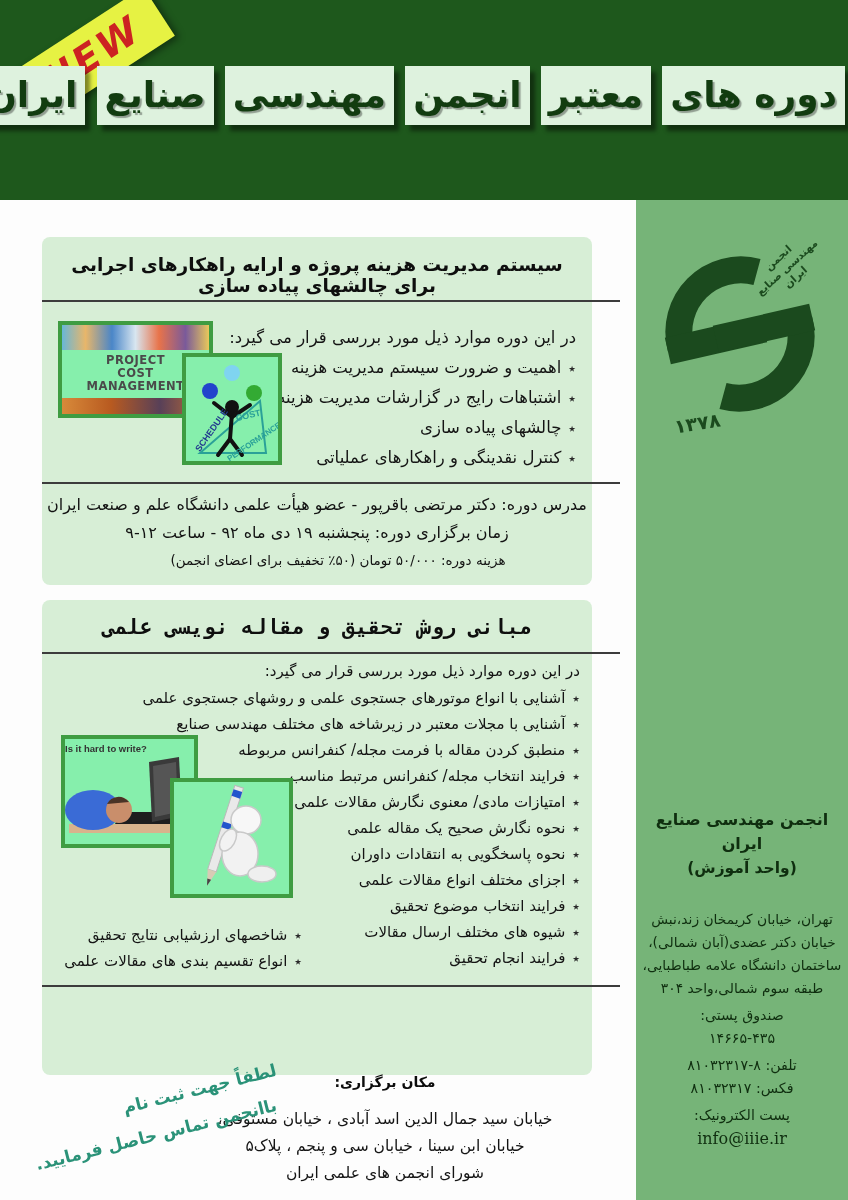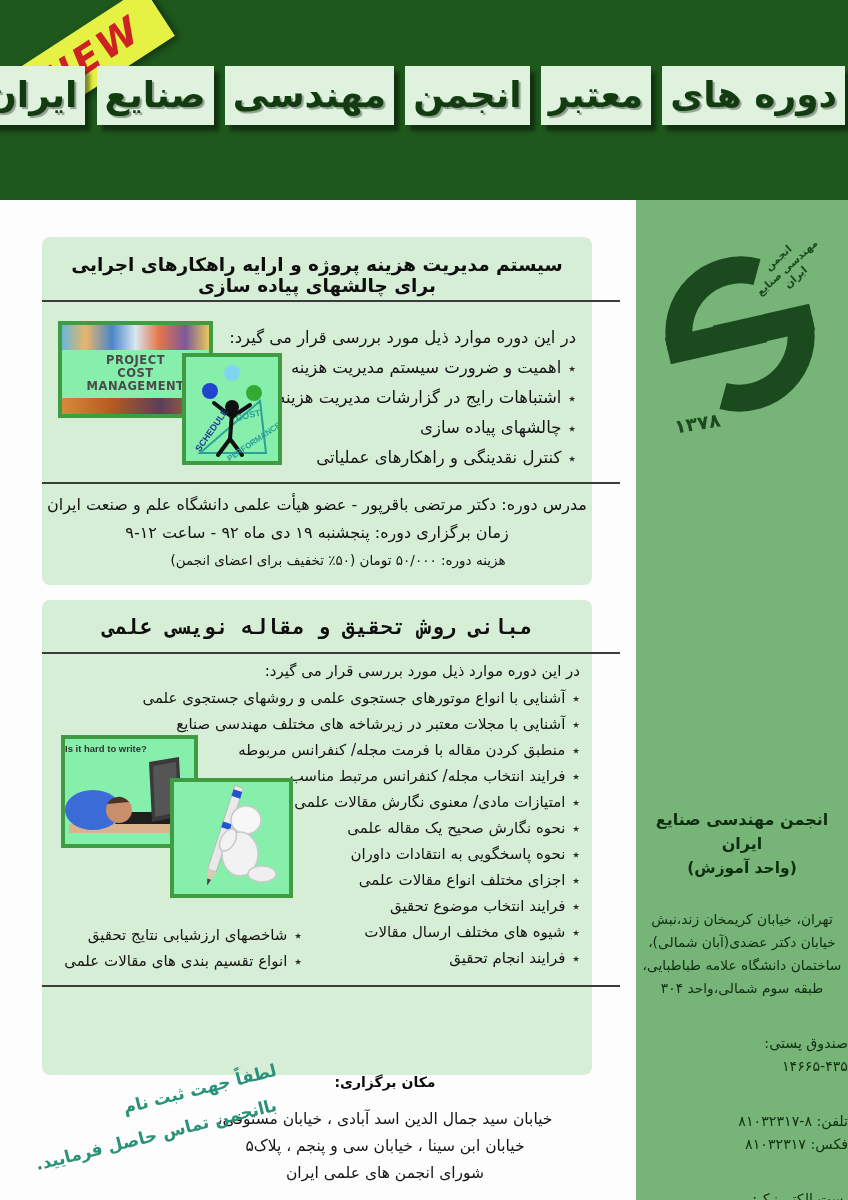--- a/index.html
+++ b/index.html
@@ -29,21 +29,21 @@
   .logo-wrap { position:absolute; top:22px; left:16px; width:180px; height:230px; }
   .logo-callig {
     position:absolute; top:26px; right:6px; width:78px; transform:rotate(-42deg);
     color:#1b4a1e; font-size:10.5px; font-weight:bold; text-align:center; line-height:13px; direction:rtl;
   }
   .logo-year { position:absolute; bottom:18px; left:22px; transform:rotate(-9deg); color:#1b4a1e; font-size:19px; font-weight:bold; }
   .sidebar-info { position:absolute; top:608px; left:0; width:212px; text-align:center; color:#0f2e0f; direction:rtl; }
   .org-name { font-size:16px; font-weight:bold; line-height:24px; }
   .org-unit { font-size:15.5px; font-weight:bold; line-height:24px; margin-bottom:28px; }
   .addr-line { font-size:13.8px; line-height:23px; }
-  .sb-block { margin-top:32px; font-size:14.2px; line-height:23px;text-align:right; }
+  .sb-block { margin-top:4px; font-size:14.2px; line-height:23px; }
   .latin { font-family:"DejaVu Serif", serif; font-size:16px; direction:ltr; }
   
   .course { position:absolute; left:42px; width:550px; background:#d7eed6; border-radius:8px; }
   .course1 { top:237px; height:348px; }
   .course2 { top:600px; height:475px; }
   .course-title { text-align:center; font-weight:bold; color:#0e0e0e; direction:rtl; }
   .course1 .course-title { font-size:18.5px; padding:17px 10px 0; }
   .course2 .course-title { font-size:21px; padding:15px 10px 0;font-family:Liberation Mono, monospace; }
   .rule { position:absolute; left:0; width:578px; border-top:2px solid #3c3c3c; }
   .course1 .rule-a { top:63px; } .course1 .rule-b { top:245px; }

